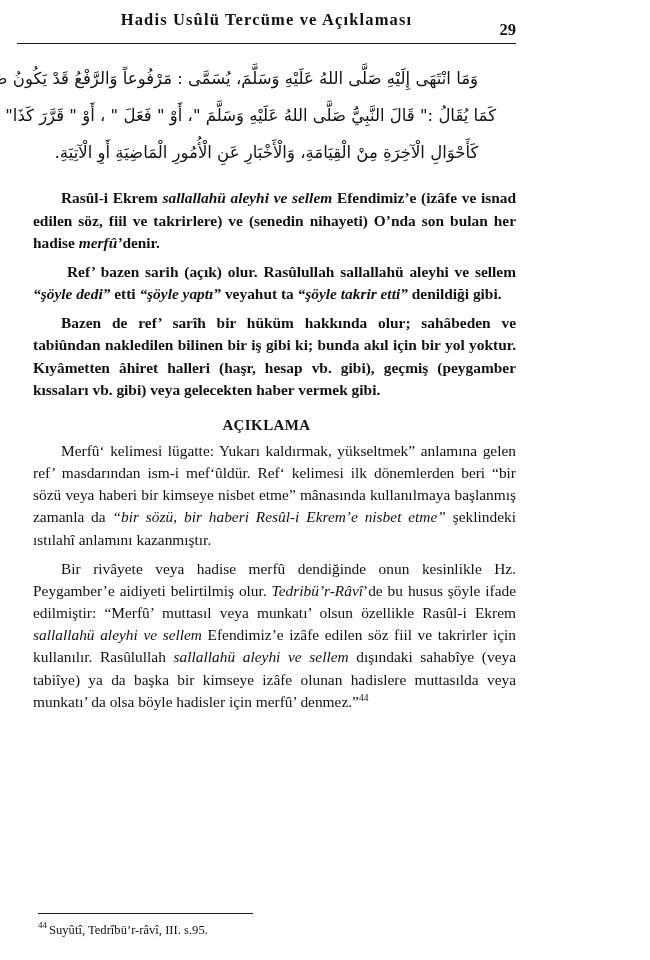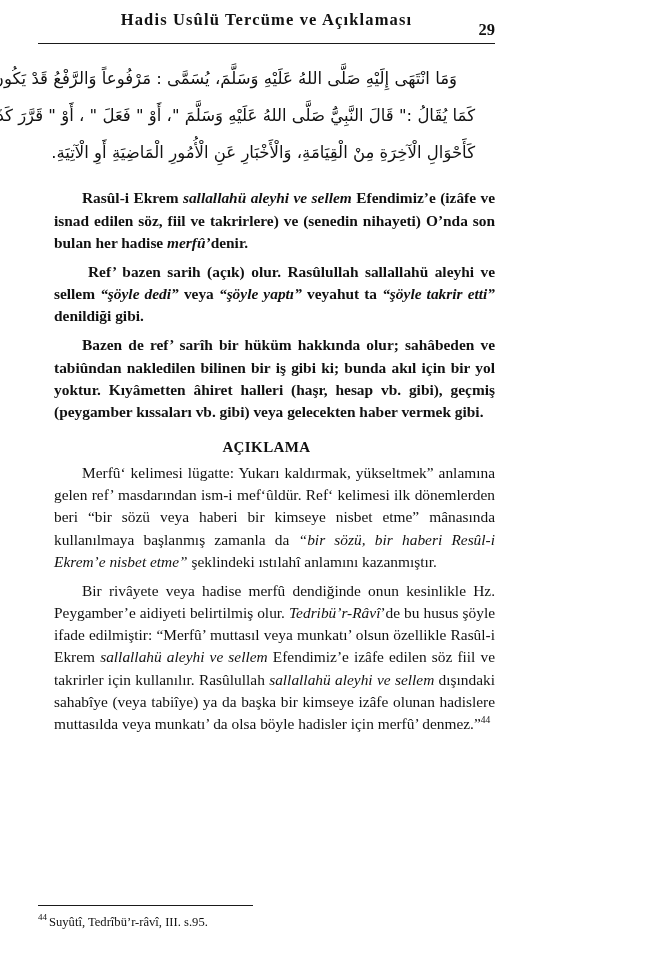--- a/index.html
+++ b/index.html
@@ -14,21 +14,21 @@
     font-family: "Liberation Serif", "DejaVu Serif", serif;
     color: #111111;
     -webkit-font-smoothing: antialiased;
   }
 
   .page {
     position: relative;
     width: 533px;
     height: 960px;
     box-sizing: border-box;
-    padding: 0 38px;
+    padding: 0 17px;
   }
 
   
   .runhead {
     display: flex;
     align-items: baseline;
     justify-content: center;
     position: relative;
     height: 30px;
     padding-top: 10px;
@@ -104,21 +104,21 @@
   p.body + p.body { margin-top: 7px; }
   p.body.tight-indent { text-indent: 34px; }
 
   i, .it { font-style: italic; }
 
   
   .footnote-zone {
     position: absolute;
     left: 38px;
     right: 38px;
-    bottom: 30px;
+    bottom: 22px;
   }
   .rule-foot {
     border: 0;
     border-top: 1.4px solid #1a1a1a;
     width: 215px;
     margin: 0 0 8px 0;
     height: 0;
   }
   .footnote {
     font-size: 12.6px;
@@ -152,21 +152,21 @@
     <div class="arabic-body">
       <span class="aline indent-first">وَمَا انْتَهَى إِلَيْهِ صَلَّى اللهُ عَلَيْهِ وَسَلَّمَ، يُسَمَّى : مَرْفُوعاً وَالرَّفْعُ قَدْ يَكُونُ صَرِيحاً</span>
       <span class="aline">كَمَا يُقَالُ :" قَالَ النَّبِيُّ صَلَّى اللهُ عَلَيْهِ وَسَلَّمَ "، أَوْ " فَعَلَ " ، أَوْ " قَرَّرَ كَذَا" ، وَقَدْ يَكُونُ</span>
       <span class="aline ctr">كَأَحْوَالِ الْآخِرَةِ مِنْ الْقِيَامَةِ، وَالْأَخْبَارِ عَنِ الْأُمُورِ الْمَاضِيَةِ أَوِ الْآتِيَةِ.</span>
     </div>
   </div>
 
 
   <p class="body bold"><span>Rasûl-i Ekrem </span><i>sallallahü aleyhi ve sellem</i><span> Efendimiz’e (izâfe ve isnad edilen söz, fiil ve takrirlere) ve (senedin nihayeti) O’nda son bulan her hadise </span><i>merfû’</i><span>denir.</span></p>
 
-  <p class="body bold tight-indent"><span>Ref’ bazen sarih (açık) olur. Rasûlullah sallallahü aleyhi ve sellem </span><i>“şöyle dedi”</i><span> veya </span><i>“şöyle yaptı”</i><span> veyahut ta </span><i>“şöyle takrir etti”</i><span> denildiği gibi.</span></p>
+  <p class="body bold tight-indent"><span>Ref’ bazen sarih (açık) olur. Rasûlullah sallallahü aleyhi ve sellem </span><i>“şöyle dedi”</i><span> etti </span><i>“şöyle yaptı”</i><span> veyahut ta </span><i>“şöyle takrir etti”</i><span> denildiği gibi.</span></p>
 
   <p class="body bold">Bazen de ref’ sarîh bir hüküm hakkında olur; sahâbeden ve tabiûndan nakledilen bilinen bir iş gibi ki; bunda akıl için bir yol yoktur. Kıyâmetten âhiret halleri (haşr, hesap vb. gibi), geçmiş (peygamber kıssaları vb. gibi) veya gelecekten haber vermek gibi.</p>
 
   <div class="sec-head aciklama">AÇIKLAMA</div>
 
   <p class="body"><span>Merfû‘ kelimesi lügatte: Yukarı kaldırmak, yükseltmek” anlamına gelen ref’ masdarından ism-i mef‘ûldür. Ref‘ kelimesi ilk dönemlerden beri “bir sözü veya haberi bir kimseye nisbet etme” mânasında kullanılmaya başlanmış zamanla da </span><i>“bir sözü, bir haberi Resûl-i Ekrem’e nisbet etme”</i><span> şeklindeki ıstılahî anlamını kazanmıştır.</span></p>
 
   <p class="body"><span>Bir rivâyete veya hadise merfû dendiğinde onun kesinlikle Hz. Peygamber’e aidiyeti belirtilmiş olur. </span><i>Tedribü’r-Râvî</i><span>’de bu husus şöyle ifade edilmiştir: “Merfû’ muttasıl veya munkatı’ olsun özellikle Rasûl-i Ekrem </span><i>sallallahü aleyhi ve sellem</i><span> Efendimiz’e izâfe edilen söz fiil ve takrirler için kullanılır. Rasûlullah </span><i>sallallahü aleyhi ve sellem</i><span> dışındaki sahabîye (veya tabiîye) ya da başka bir kimseye izâfe olunan hadislere muttasılda veya munkatı’ da olsa böyle hadisler için merfû’ denmez.”</span><sup class="fnref">44</sup></p>
 
   <div class="footnote-zone">

